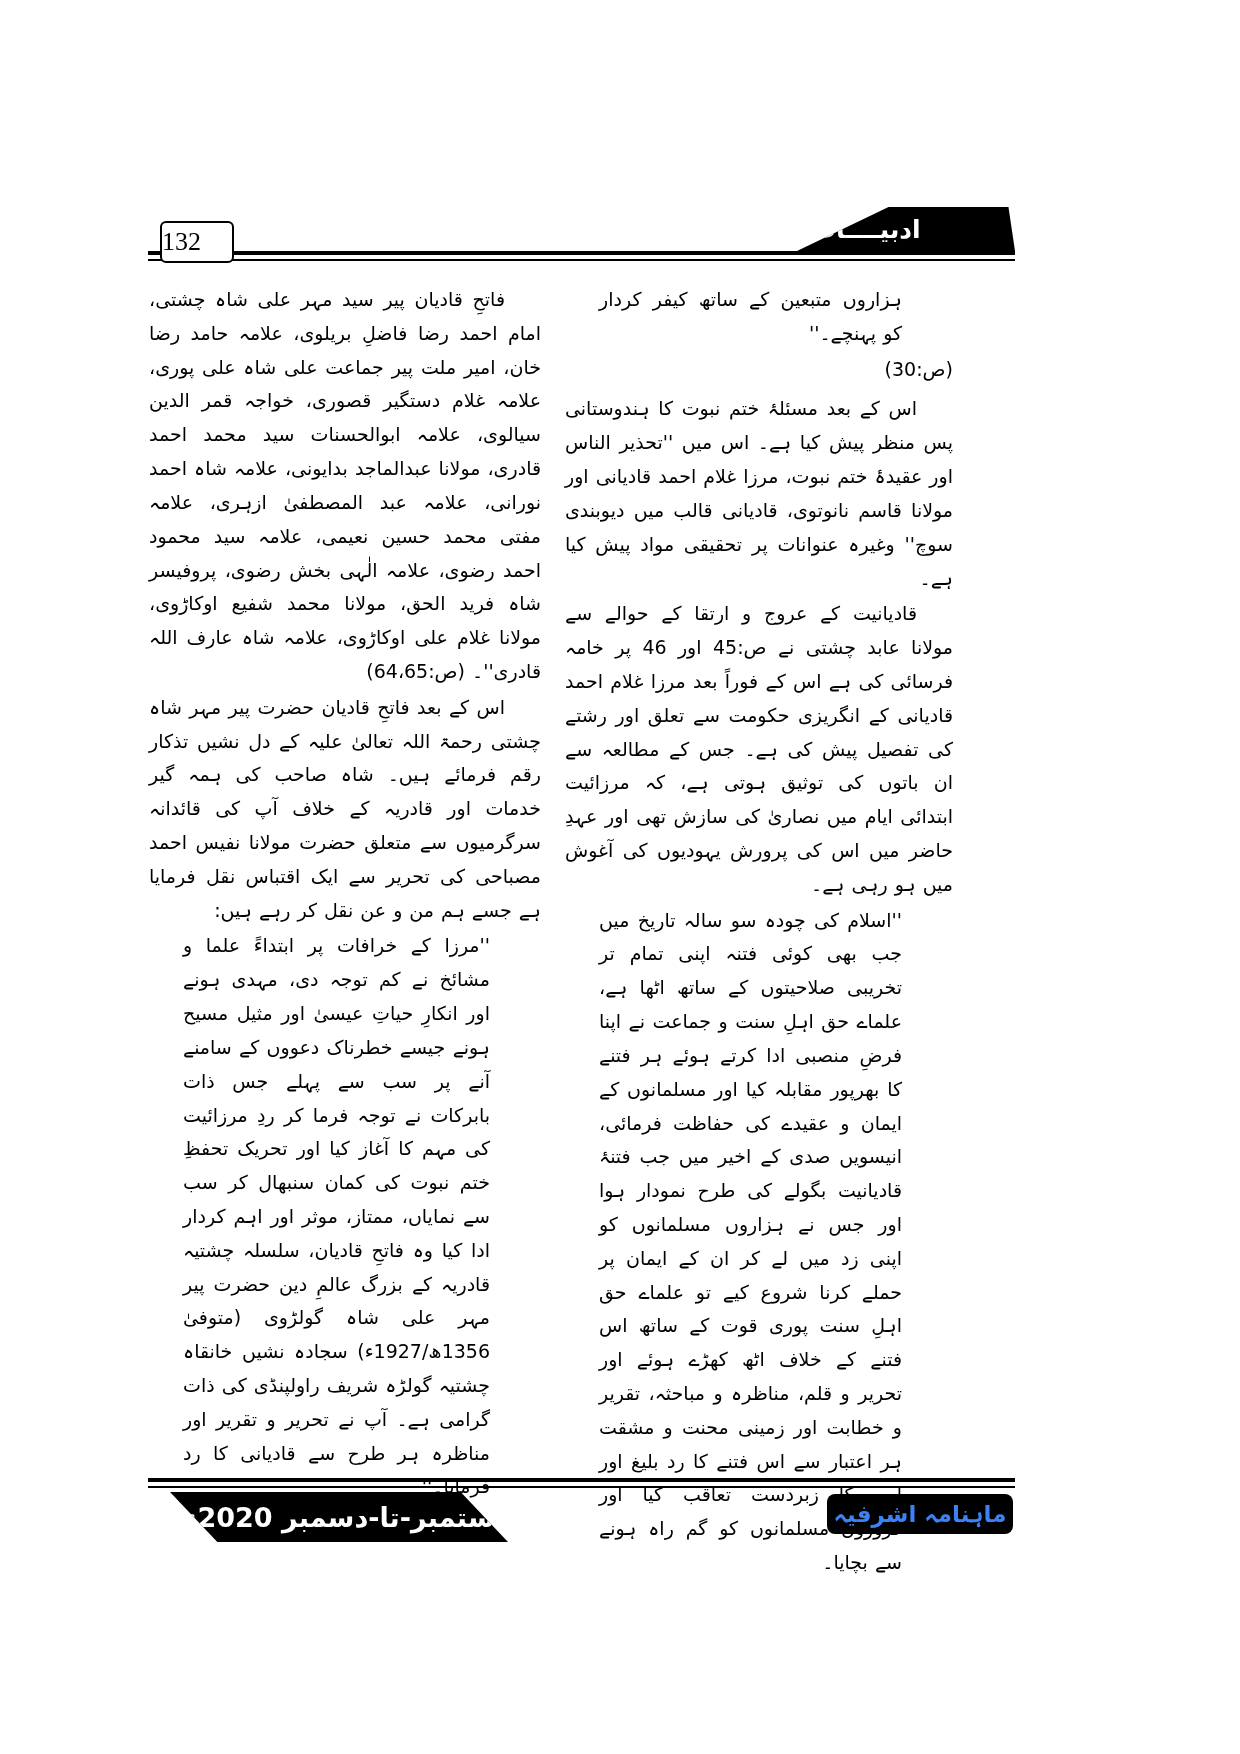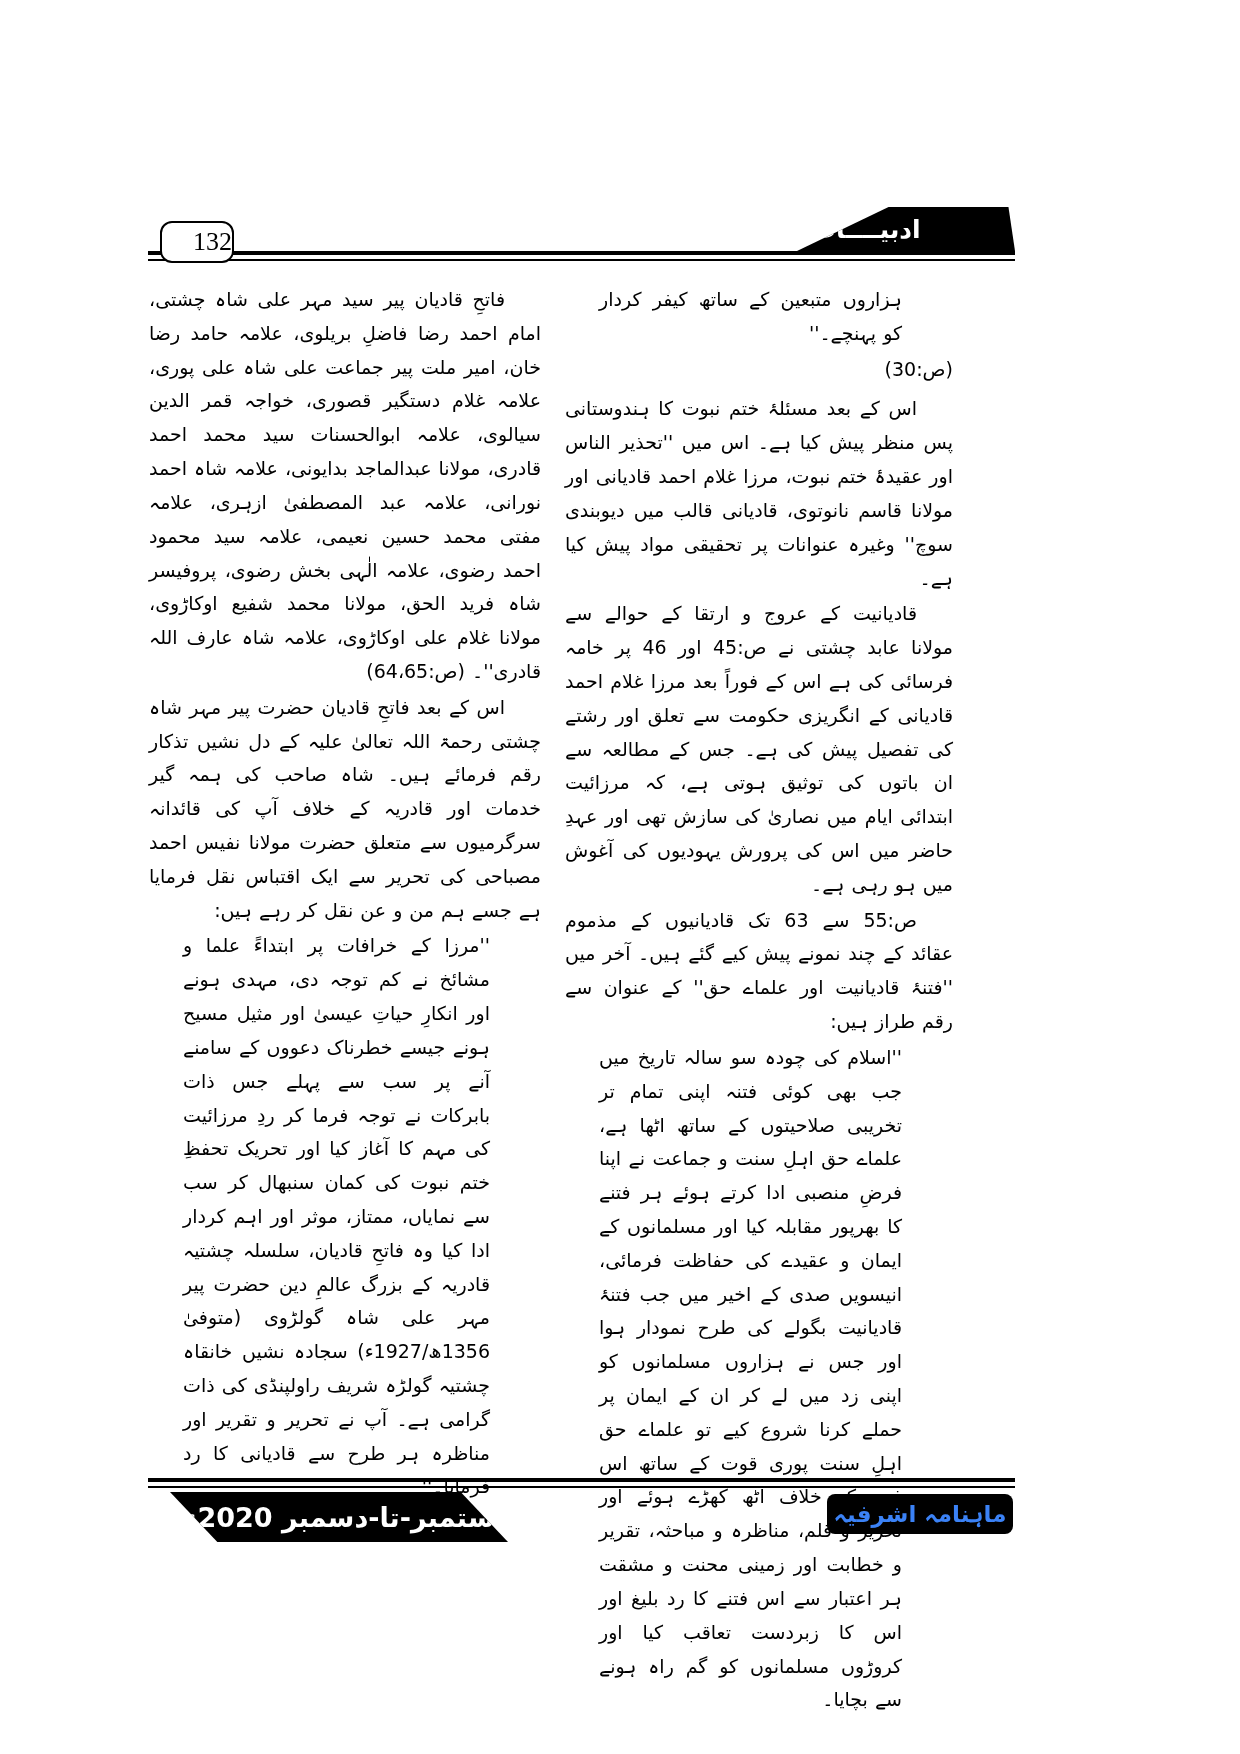--- a/index.html
+++ b/index.html
@@ -5,22 +5,22 @@
   html,body{margin:0;padding:0;background:#ffffff;}
   .page{position:relative;width:1240px;height:1754px;background:#fff;overflow:hidden;
         font-family:"DejaVu Sans",sans-serif;color:#000;}
   .content{position:absolute;left:148px;top:205px;width:867px;}
 
   
   .hdr{position:relative;height:64px;}
   .hdr-rule{position:absolute;left:0;right:0;top:46px;height:4px;
             border-top:4px solid #000;border-bottom:2px solid #000;}
   .pagenum{position:absolute;left:12px;top:16px;width:70px;height:38px;z-index:2;
-           background:#fff;border:2.5px solid #000;border-radius:12px;
-           display:flex;align-items:center;justify-content:flex-end;
+           background:#fff;border:2.5px solid #000;border-radius:6px;
+           display:flex;align-items:center;justify-content:flex-start;
            font-family:"Liberation Serif",serif;font-size:26px;direction:ltr;}
   .banner{position:absolute;right:0;top:2px;width:218px;height:44px;background:#000;
           clip-path:polygon(0 100%,42% 0,97% 0,100% 100%);
           display:flex;align-items:center;justify-content:flex-end;z-index:1;}
   .banner span{color:#fff;font-size:25px;font-weight:bold;padding-left:14px;padding-right:26px;
                letter-spacing:1px;}
 
   
   .columns{direction:rtl;display:grid;grid-template-columns:388px 392px;column-gap:24px;
            width:804px;margin-right:62px;margin-top:14px;}
@@ -57,21 +57,20 @@
         <span>ادبیــــات</span>
       </div>
     </div>
 
     <div class="columns">
       <section class="col">
           <p class="para quote">ہزاروں متبعین کے ساتھ کیفر کردار کو پہنچے۔''</p>
           <p class="para pageref">(ص:30)</p>
           <p class="para body">اس کے بعد مسئلۂ ختم نبوت کا ہندوستانی پس منظر پیش کیا ہے۔ اس میں ''تحذیر الناس اور عقیدۂ ختم نبوت، مرزا غلام احمد قادیانی اور مولانا قاسم نانوتوی، قادیانی قالب میں دیوبندی سوچ'' وغیرہ عنوانات پر تحقیقی مواد پیش کیا ہے۔</p>
           <p class="para body">قادیانیت کے عروج و ارتقا کے حوالے سے مولانا عابد چشتی نے ص:45 اور 46 پر خامہ فرسائی کی ہے اس کے فوراً بعد مرزا غلام احمد قادیانی کے انگریزی حکومت سے تعلق اور رشتے کی تفصیل پیش کی ہے۔ جس کے مطالعہ سے ان باتوں کی توثیق ہوتی ہے، کہ مرزائیت ابتدائی ایام میں نصاریٰ کی سازش تھی اور عہدِ حاضر میں اس کی پرورش یہودیوں کی آغوش میں ہو رہی ہے۔</p>
-          <p class="para body">ص:55 سے 63 تک قادیانیوں کے مذموم عقائد کے چند نمونے پیش کیے گئے ہیں۔ آخر میں ''فتنۂ قادیانیت اور علماے حق'' کے عنوان سے رقم طراز ہیں:</p>
           <p class="para quote">''اسلام کی چودہ سو سالہ تاریخ میں جب بھی کوئی فتنہ اپنی تمام تر تخریبی صلاحیتوں کے ساتھ اٹھا ہے، علماے حق اہلِ سنت و جماعت نے اپنا فرضِ منصبی ادا کرتے ہوئے ہر فتنے کا بھرپور مقابلہ کیا اور مسلمانوں کے ایمان و عقیدے کی حفاظت فرمائی، انیسویں صدی کے اخیر میں جب فتنۂ قادیانیت بگولے کی طرح نمودار ہوا اور جس نے ہزاروں مسلمانوں کو اپنی زد میں لے کر ان کے ایمان پر حملے کرنا شروع کیے تو علماے حق اہلِ سنت پوری قوت کے ساتھ اس فتنے کے خلاف اٹھ کھڑے ہوئے اور تحریر و قلم، مناظرہ و مباحثہ، تقریر و خطابت اور زمینی محنت و مشقت ہر اعتبار سے اس فتنے کا رد بلیغ اور اس کا زبردست تعاقب کیا اور کروڑوں مسلمانوں کو گم راہ ہونے سے بچایا۔</p>
         </section>
       <section class="col">
           <p class="para body">فاتحِ قادیان پیر سید مہر علی شاہ چشتی، امام احمد رضا فاضلِ بریلوی، علامہ حامد رضا خان، امیر ملت پیر جماعت علی شاہ علی پوری، علامہ غلام دستگیر قصوری، خواجہ قمر الدین سیالوی، علامہ ابوالحسنات سید محمد احمد قادری، مولانا عبدالماجد بدایونی، علامہ شاہ احمد نورانی، علامہ عبد المصطفیٰ ازہری، علامہ مفتی محمد حسین نعیمی، علامہ سید محمود احمد رضوی، علامہ الٰہی بخش رضوی، پروفیسر شاہ فرید الحق، مولانا محمد شفیع اوکاڑوی، مولانا غلام علی اوکاڑوی، علامہ شاہ عارف اللہ قادری''۔ (ص:64،65)</p>
           <p class="para body">اس کے بعد فاتحِ قادیان حضرت پیر مہر شاہ چشتی رحمۃ اللہ تعالیٰ علیہ کے دل نشیں تذکار رقم فرمائے ہیں۔ شاہ صاحب کی ہمہ گیر خدمات اور قادریہ کے خلاف آپ کی قائدانہ سرگرمیوں سے متعلق حضرت مولانا نفیس احمد مصباحی کی تحریر سے ایک اقتباس نقل فرمایا ہے جسے ہم من و عن نقل کر رہے ہیں:</p>
           <p class="para quote">''مرزا کے خرافات پر ابتداءً علما و مشائخ نے کم توجہ دی، مہدی ہونے اور انکارِ حیاتِ عیسیٰ اور مثیل مسیح ہونے جیسے خطرناک دعووں کے سامنے آنے پر سب سے پہلے جس ذات بابرکات نے توجہ فرما کر ردِ مرزائیت کی مہم کا آغاز کیا اور تحریک تحفظِ ختم نبوت کی کمان سنبھال کر سب سے نمایاں، ممتاز، موثر اور اہم کردار ادا کیا وہ فاتحِ قادیان، سلسلہ چشتیہ قادریہ کے بزرگ عالمِ دین حضرت پیر مہر علی شاہ گولڑوی (متوفیٰ 1356ھ/1927ء) سجادہ نشیں خانقاہ چشتیہ گولڑہ شریف راولپنڈی کی ذات گرامی ہے۔ آپ نے تحریر و تقریر اور مناظرہ ہر طرح سے قادیانی کا رد فرمایا۔''</p>
         </section>
     </div>
 
   </div>

